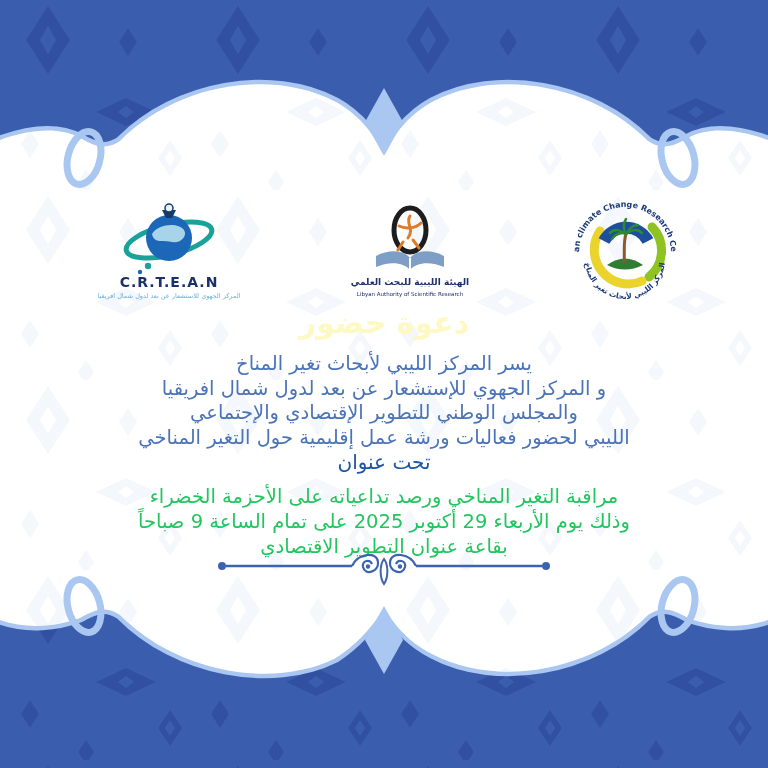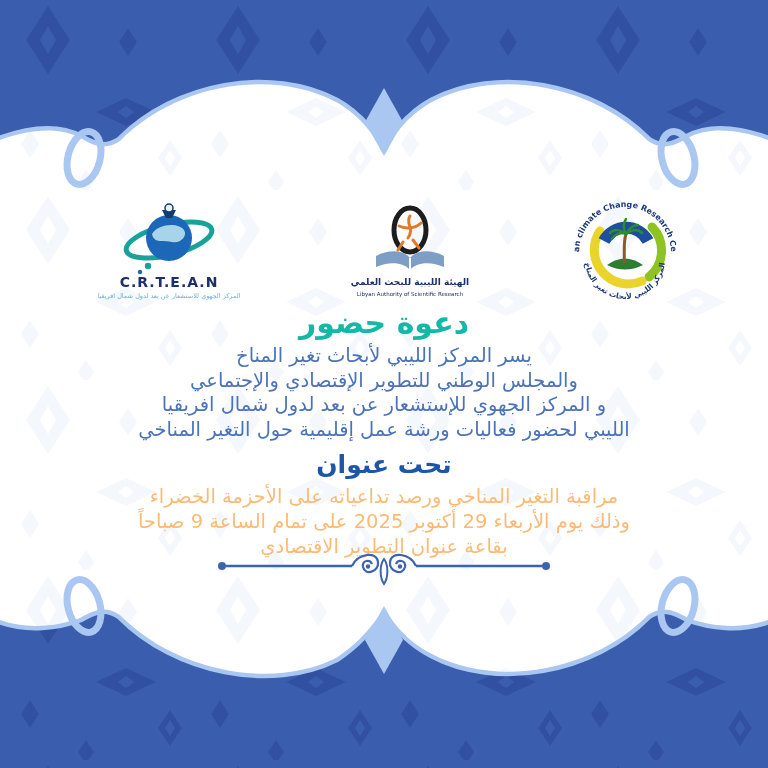--- a/index.html
+++ b/index.html
@@ -6,27 +6,27 @@
   .card{position:relative;width:768px;height:768px;overflow:hidden;
         font-family:"DejaVu Sans","Liberation Sans",sans-serif;}
   .bg{position:absolute;inset:0;display:block;}
   .content{position:absolute;left:50%;top:0;transform:translateX(-50%);
            width:640px;height:768px;direction:rtl;text-align:center;}
   .logos-row{position:absolute;top:198px;left:0;width:640px;height:108px;
              display:flex;flex-direction:row-reverse;align-items:center;
              justify-content:space-between;padding:0 20px;box-sizing:border-box;}
   .logo{flex:0 0 auto;}
   .title{position:absolute;top:305px;width:100%;
-         font-size:30px;font-weight:bold;color:#14b8a6;letter-spacing:0;}
-  .body-lines{position:absolute;top:344px;width:100%;
+         font-size:30px;font-weight:bold;color:#fef9c3;letter-spacing:0;}
+  .body-lines{position:absolute;top:352px;width:100%;
               font-size:19.5px;line-height:24.5px;color:#4a73b9;}
   .subtitle{position:absolute;top:450px;width:100%;
-            font-size:25px;font-weight:bold;color:#1d55a7;}
+            font-size:20px;font-weight:normal;color:#1d55a7;}
   .detail-lines{position:absolute;top:484px;width:100%;
-                font-size:19.5px;line-height:25px;color:#fdba74;}
+                font-size:19.5px;line-height:25px;color:#22c55e;}
   .divider{position:absolute;top:550px;left:50%;transform:translateX(-50%);}
   .line{white-space:nowrap;}
 </style>
 </head>
 <body>
 
 <div class="card">
 
   <svg class="bg" viewBox="0 0 768 768" aria-hidden="true">
     <defs>
@@ -117,22 +117,22 @@
         <text font-size="7.5" font-weight="bold" fill="#1b3a7a" direction="rtl">
           <textPath href="#lccrcBottomArc" startOffset="50%" text-anchor="middle">المركز الليبي لأبحاث تغير المناخ</textPath>
         </text>
       </svg>
     </div>
 
     <div class="title">دعوة حضور</div>
 
     <div class="body-lines">
       <div class="line">يسر المركز الليبي لأبحاث تغير المناخ</div>
+      <div class="line">و المركز الجهوي للإستشعار عن بعد لدول شمال افريقيا</div>
       <div class="line">والمجلس الوطني للتطوير الإقتصادي والإجتماعي</div>
-      <div class="line">و المركز الجهوي للإستشعار عن بعد لدول شمال افريقيا</div>
       <div class="line">الليبي لحضور فعاليات ورشة عمل إقليمية حول التغير المناخي</div>
     </div>
 
     <div class="subtitle">تحت عنوان</div>
 
     <div class="detail-lines">
       <div class="line">مراقبة التغير المناخي ورصد تداعياته على الأحزمة الخضراء</div>
       <div class="line">وذلك يوم الأربعاء 29 أكتوبر 2025 على تمام الساعة 9 صباحاً</div>
       <div class="line">بقاعة عنوان التطوير الاقتصادي</div>
     </div>

